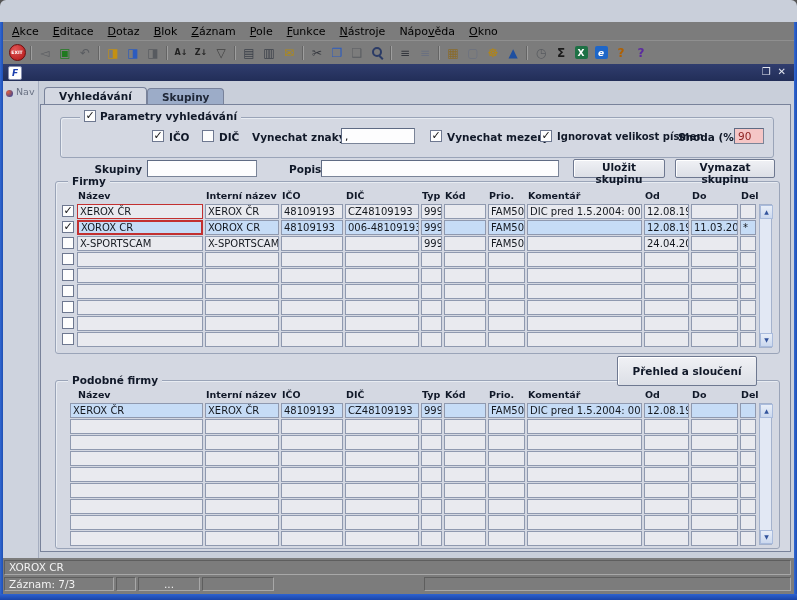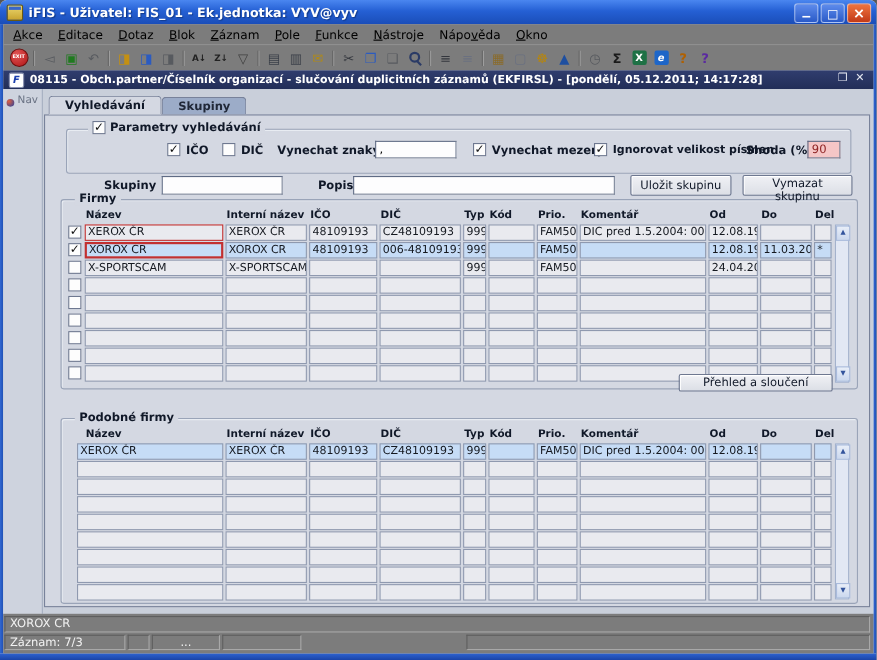--- a/index.html
+++ b/index.html
@@ -67,21 +67,21 @@
   .cbx{position:absolute;width:12px;height:12px;background:#FDFDFD;border:1px solid #6E7890;box-sizing:border-box;
     font-size:11px;line-height:9px;text-align:center;color:#111;z-index:2;}
   .cbx.on::after{content:"✓";}
   .cbx-in{position:relative;width:12px;height:12px;background:#FDFDFD;border:1px solid #6E7890;box-sizing:border-box;
     font-size:11px;line-height:9px;text-align:center;color:#111;}
   .cbx-in.on::after{content:"✓";}
   .inp{position:absolute;background:#FDFDFE;border:1px solid #7A8498;border-top-color:#5F6B84;border-left-color:#5F6B84;
     font-family:"DejaVu Sans",sans-serif;font-size:10.5px;padding:0 3px;box-sizing:border-box;z-index:2;}
   .inp.pink{background:#F5C6C6;color:#8F2424;}
   .btn{position:absolute;background:linear-gradient(#F0F1F5,#DCDFE6);border:1px solid #6E7890;border-radius:2px;
-    font-family:"DejaVu Sans",sans-serif;font-size:10.5px;color:#101828;box-shadow:inset 1px 1px 0 #fff;z-index:2;}
+    font-family:"DejaVu Sans",sans-serif;font-size:10.5px;color:#101828;box-shadow:inset 1px 1px 0 #fff;z-index:2;font-weight:bold;}
   
   .hlabel{position:absolute;font-size:9.5px;font-weight:bold;color:#101828;white-space:nowrap;z-index:2;}
   .cell{position:absolute;height:15px;box-sizing:border-box;background:#E9EAEF;border:1px solid #8F99AF;
     font-size:10px;line-height:13px;padding:0 2px;white-space:nowrap;overflow:hidden;color:#14181F;z-index:2;}
   .cell.sel{background:#C6DCF6;}
   .cell.chk{border:1px solid #C23030;}
   .cell.cur{border:2px solid #C23030;line-height:11px;}
   .gcb{position:absolute;width:12px;height:12px;background:#FDFDFD;border:1px solid #6E7890;box-sizing:border-box;
     font-size:11px;line-height:9px;text-align:center;color:#111;z-index:2;}
   .gcb.on::after{content:"✓";}
@@ -98,29 +98,20 @@
 </style>
 </head>
 <body>
 
 <div id="win">
 
   <div class="edge" style="left:0;top:22px;width:3px;height:572px;"></div>
   <div class="edge" style="left:794px;top:22px;width:3px;height:572px;"></div>
   <div class="edge-b"></div>
 
-  <div class="titlebar">
-    <span class="app-ico"></span>
-    <span class="wtitle">iFIS - Uživatel: FIS_01 - Ek.jednotka: VYV@vyv</span>
-    <span class="wbtns">
-      <span class="wbtn min"></span>
-      <span class="wbtn max"></span>
-      <span class="wbtn close"></span>
-    </span>
-  </div>
 
   <div class="menubar" id="menubar">
       <span class="menu-item"><u>A</u>kce</span>
       <span class="menu-item"><u>E</u>ditace</span>
       <span class="menu-item"><u>D</u>otaz</span>
       <span class="menu-item"><u>B</u>lok</span>
       <span class="menu-item"><u>Z</u>áznam</span>
       <span class="menu-item"><u>P</u>ole</span>
       <span class="menu-item"><u>F</u>unkce</span>
       <span class="menu-item"><u>N</u>ástroje</span>
@@ -220,21 +211,20 @@
       <span class="tbtn">
         <span style="color: rgb(176, 96, 0); font-weight: bold;">?</span>
       </span>
       <span class="tbtn">
         <span style="color: rgb(91, 42, 160); font-weight: bold;">?</span>
       </span>
     </div>
 
   <div class="mdi-title">
     <span class="mdi-ico">F</span>
-    <span class="mdi-text">08115 - Obch.partner/Číselník organizací - slučování duplicitních záznamů (EKFIRSL) - [pondělí, 05.12.2011; 14:17:28]</span>
     <span class="mdi-btns">
       <span>❐</span>
       <span>✕</span>
     </span>
   </div>
 
   <div class="client"></div>
   <div class="navstrip"></div>
   <div class="nav-btn">
     <span class="nav-dot"></span>
@@ -396,21 +386,21 @@
       <div class="cell" style="left: 527px; top: 332px; width: 115px;"></div>
       <div class="cell" style="left: 644px; top: 332px; width: 45px;"></div>
       <div class="cell" style="left: 691px; top: 332px; width: 47px;"></div>
       <div class="cell" style="left: 740px; top: 332px; width: 16px;"></div>
     </div>
   <div class="sbar" style="left:759px;top:204px;height:144px;">
     <span class="sarr" style="top:0;">▲</span>
     <span class="sarr" style="bottom:0;">▼</span>
   </div>
 
-  <button class="btn" style="left:617px;top:340px;width:140px;height:16px;">Přehled a sloučení</button>
+  <button class="btn" style="left:617px;top:356px;width:140px;height:30px;">Přehled a sloučení</button>
 
   <div class="grpbox" style="left:55px;top:380px;width:723px;height:167px;"></div>
   <div class="legend" style="left:68px;top:374px;">
       <span>Podobné firmy</span>
     </div>
   <div id="sim-head">
       <div class="hlabel" style="left: 78px; top: 389px;">Název</div>
       <div class="hlabel" style="left: 206px; top: 389px;">Interní název</div>
       <div class="hlabel" style="left: 282px; top: 389px;">IČO</div>
       <div class="hlabel" style="left: 346px; top: 389px;">DIČ</div>

